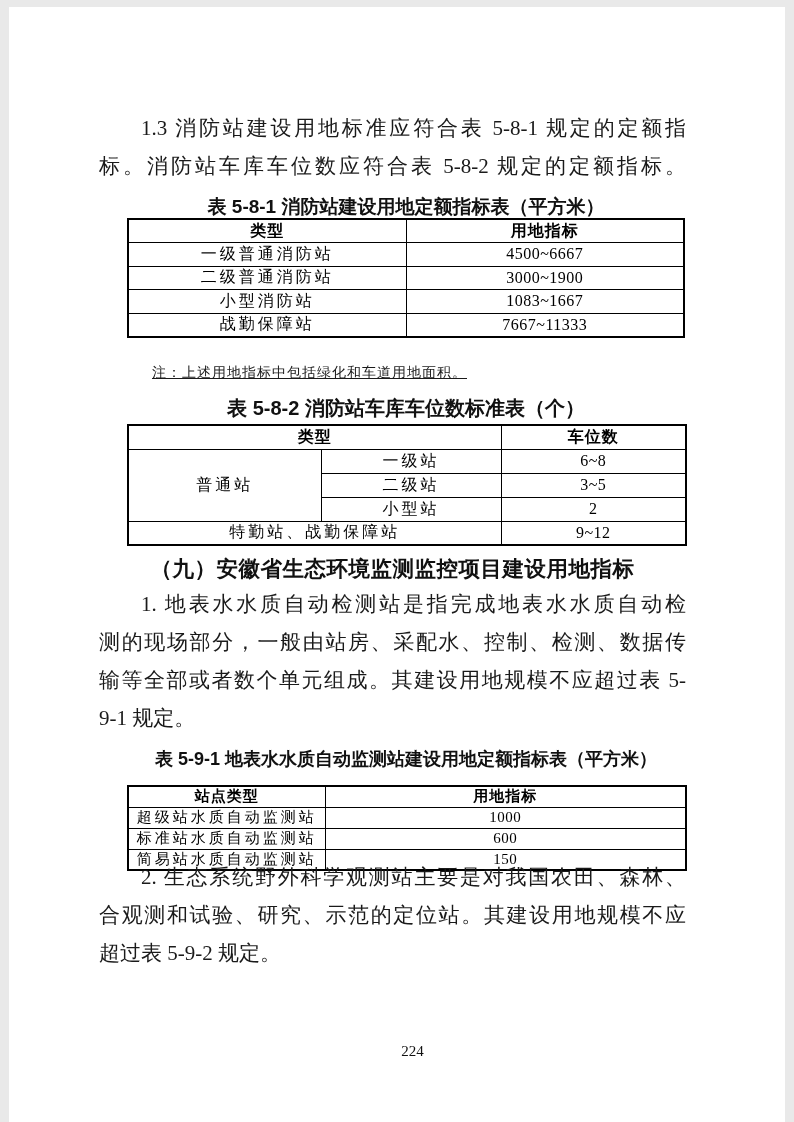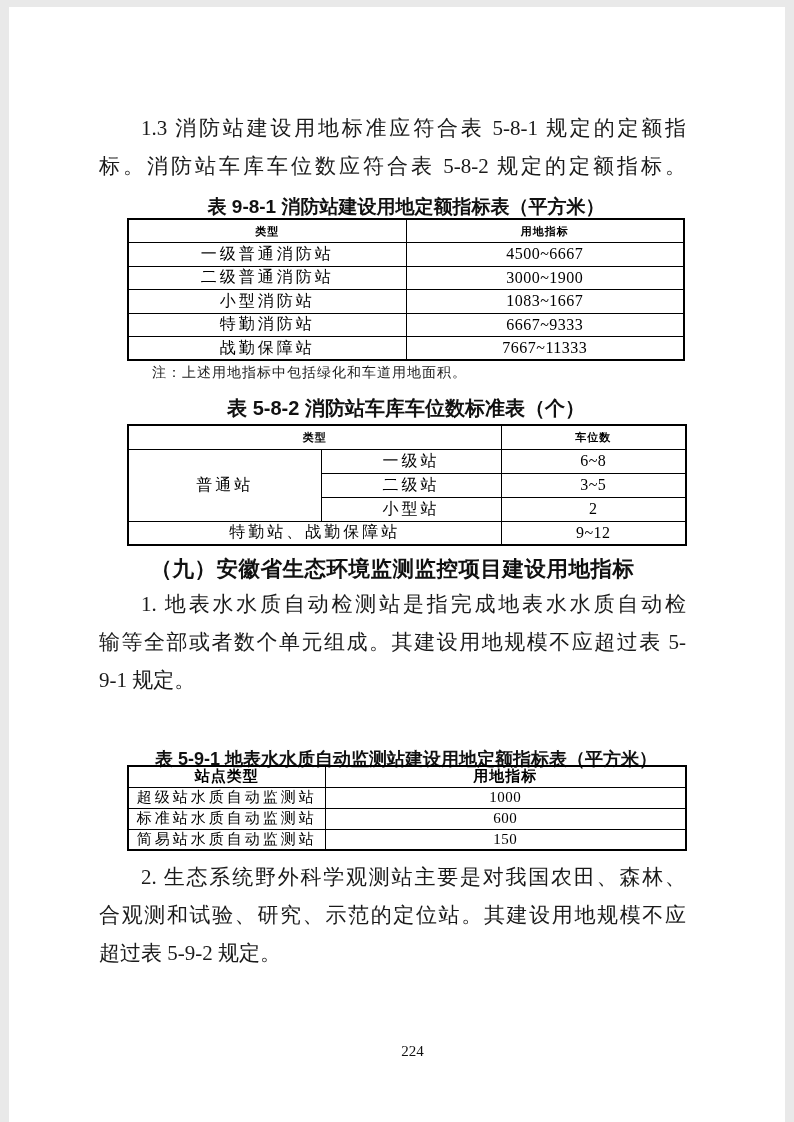--- a/index.html
+++ b/index.html
@@ -75,21 +75,21 @@
   table.doc-table td {
     border: 1px solid #000;
     text-align: center;
     vertical-align: middle;
     padding: 0 2px;
     overflow: hidden;
   }
   table.doc-table th {
     font-family: "Liberation Sans", sans-serif;
     font-weight: bold;
-    font-size: 11px;
+    font-size: 16px;
     letter-spacing: 1px;
   }
   table.doc-table td {
     font-family: "Liberation Serif", serif;
     font-size: 16px;
   }
   td.cjk { letter-spacing: 3px; }
   table.t581 tr { height: 23.5px; }
   table.t582 tr { height: 24px; }
   table.t591 tr { height: 21px; }
@@ -97,20 +97,21 @@
   td.num { letter-spacing: 0.5px; }
 
   .note {
     position: absolute;
     left: 143px;
     width: 500px;
     font-family: "Liberation Serif", serif;
     font-size: 14px;
     letter-spacing: 1px;
     color: #1a1a1a;
+    text-decoration: underline;
   }
 
   .page-number {
     position: absolute;
     left: 0;
     width: 794px;
     text-align: center;
     font-family: "Liberation Serif", serif;
     font-size: 15px;
     color: #111;
@@ -120,21 +121,21 @@
 </head>
 <body>
 
 <div class="page">
 
   <div class="para" style="top:102px;">
     <span class="line jline indent">1.3 消防站建设用地标准应符合表 5-8-1 规定的定额指</span>
     <span class="line jline">标。消防站车库车位数应符合表 5-8-2 规定的定额指标。</span>
   </div>
 
-  <div class="caption caption-md" style="top:187px;">表 9-8-1 消防站建设用地定额指标表（平方米）</div>
+  <div class="caption caption-md" style="top:187px;">表 5-8-1 消防站建设用地定额指标表（平方米）</div>
 
   <table class="doc-table t581" style="top:211px;">
     <colgroup>
         <col style="width:50%">
         <col style="width:50%">
       </colgroup>
     <tbody>
         <tr>
       <th>类型</th>
       <th>用地指标</th>
@@ -143,24 +144,20 @@
       <td class="cjk">一级普通消防站</td>
       <td class="num">4500~6667</td>
     </tr>
     <tr>
       <td class="cjk">二级普通消防站</td>
       <td class="num">3000~1900</td>
     </tr>
     <tr>
       <td class="cjk">小型消防站</td>
       <td class="num">1083~1667</td>
-    </tr>
-    <tr>
-      <td class="cjk">特勤消防站</td>
-      <td class="num">6667~9333</td>
     </tr>
     <tr>
       <td class="cjk">战勤保障站</td>
       <td class="num">7667~11333</td>
     </tr>
   </tbody>
     </table>
 
   <div class="note" style="top:357px;">注：上述用地指标中包括绿化和车道用地面积。</div>
 
@@ -194,27 +191,28 @@
       <td class="cjk" colspan="2">特勤站、战勤保障站</td>
       <td class="num">9~12</td>
     </tr>
   </tbody>
     </table>
 
   <div class="section-heading" style="top:547px;">（九）安徽省生态环境监测监控项目建设用地指标</div>
 
   <div class="para" style="top:578px;">
     <span class="line jline indent">1. 地表水水质自动检测站是指完成地表水水质自动检</span>
+    <span class="line jline">测的现场部分，一般由站房、采配水、控制、检测、数据传</span>
     <span class="line jline">输等全部或者数个单元组成。其建设用地规模不应超过表 5-</span>
     <span class="line">9-1 规定。</span>
   </div>
 
   <div class="caption caption-sm" style="top:740px;">表 5-9-1 地表水水质自动监测站建设用地定额指标表（平方米）</div>
 
-  <table class="doc-table t591" style="top:758px;">
+  <table class="doc-table t591" style="top:778px;">
     <colgroup>
         <col style="width:197px">
         <col style="width:361px">
       </colgroup>
     <tbody>
         <tr>
       <th>站点类型</th>
       <th>用地指标</th>
     </tr>
     <tr>

